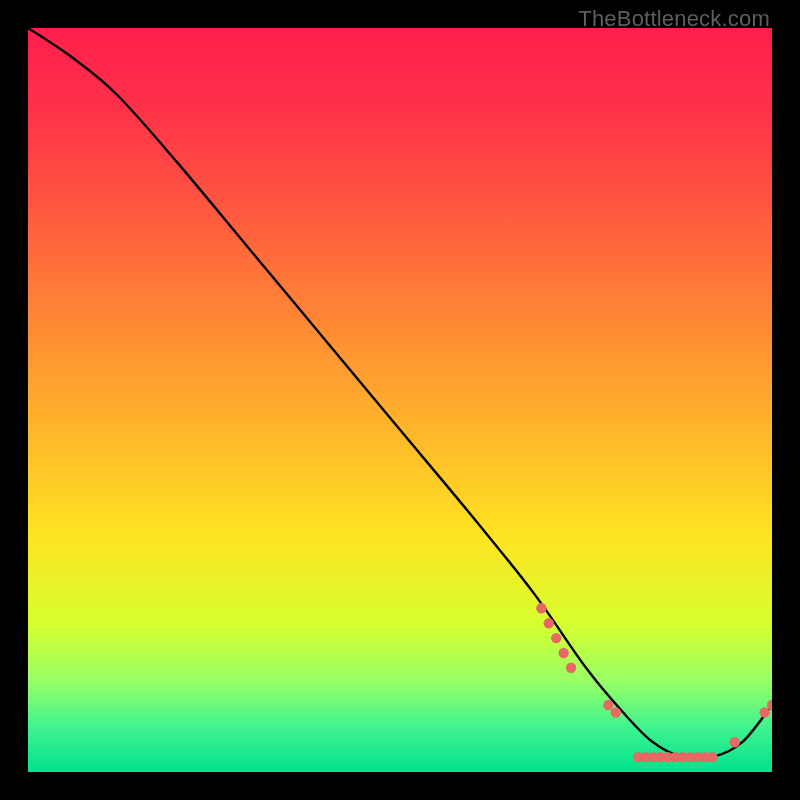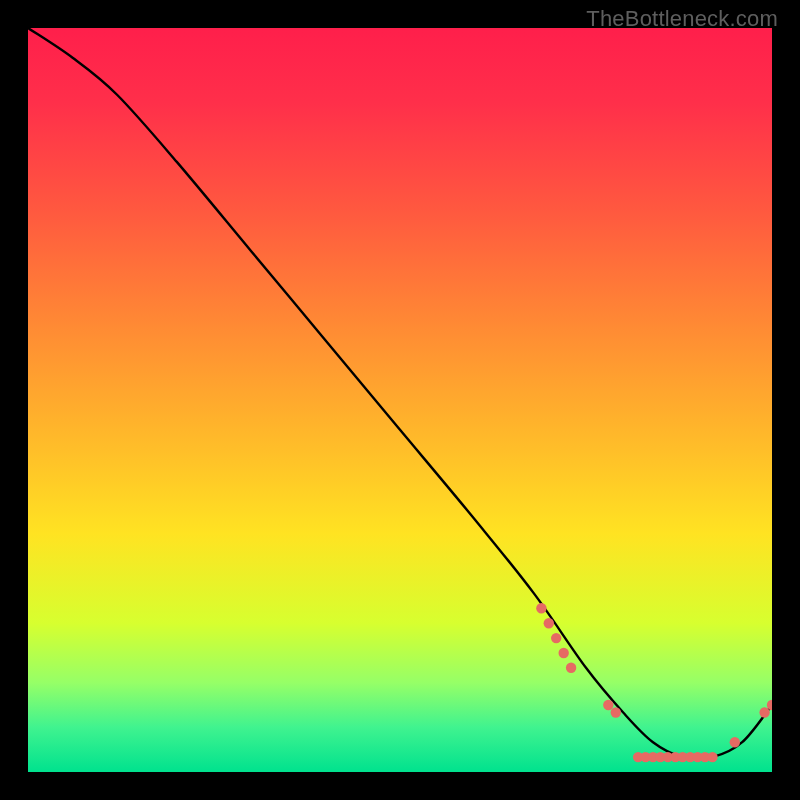--- a/index.html
+++ b/index.html
@@ -13,21 +13,21 @@
   }
   .frame {
     position: relative;
     width: 800px;
     height: 800px;
     background: #000;
   }
   .watermark {
     position: absolute;
     top: 6px;
-    right: 22px;
+    right: 30px;
     color: #5e5e5e;
     font-size: 22px;
     font-weight: 400;
     letter-spacing: 0.2px;
     user-select: none;
   }
   .plot {
     position: absolute;
     left: 28px;
     top: 28px;

